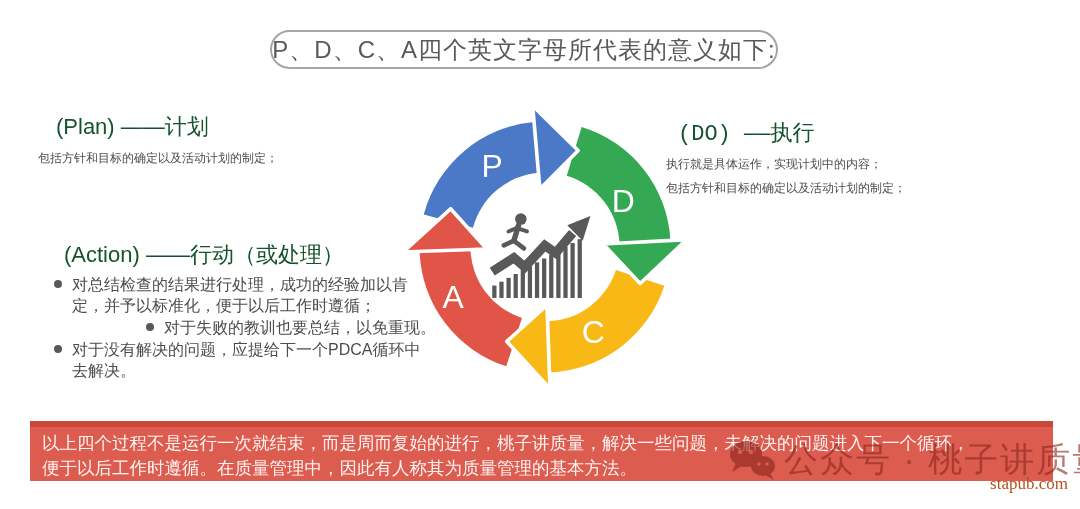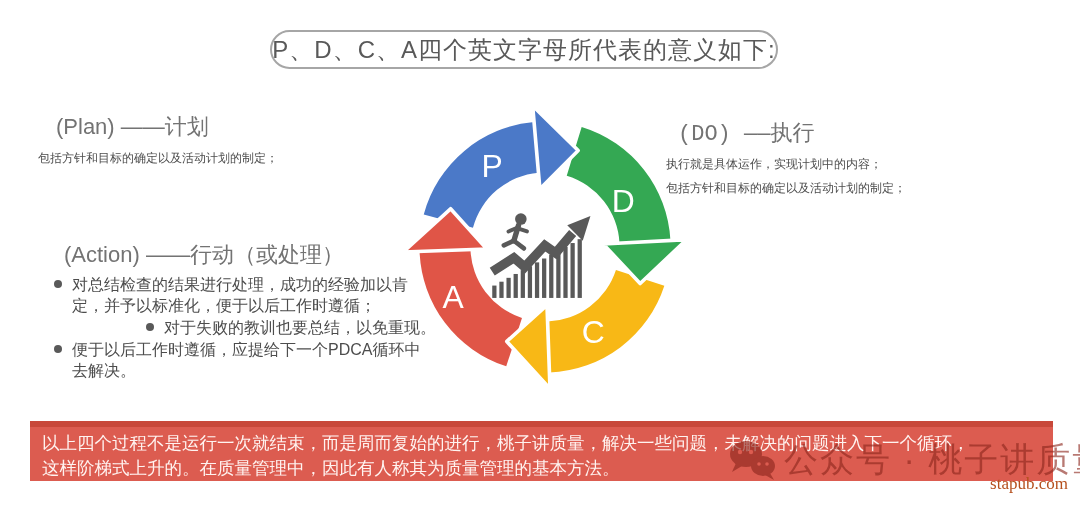--- a/index.html
+++ b/index.html
@@ -24,21 +24,21 @@
     color: #595959;
     font-size: 24px;
     letter-spacing: 1px;
   }
 
   
   .block { position: absolute; color: #4d4d4d; }
   .block h2 {
     font-size: 22px;
     font-weight: 500;
-    color: #737373;
+    color: #14532d;
     margin-bottom: 4px;
     white-space: nowrap;
   }
   .block .line { font-size: 12px; line-height: 24px; white-space: nowrap; }
 
   .plan-block   { left: 38px;  top: 112px; width: 430px; }
   .plan-block h2 { padding-left: 18px; }
   .do-block     { left: 666px; top: 118px; width: 410px; }
   .do-block h2  { padding-left: 12px; font-family: Liberation Mono, monospace; }
   .action-block { left: 52px;  top: 240px; width: 384px; }
@@ -137,21 +137,21 @@
       <li>
         <span class="dot"></span>
         <span>对总结检查的结果进行处理，成功的经验加以肯定，并予以标准化，便于以后工作时遵循；</span>
       </li>
       <li>
         <span class="dot"></span>
         <span>对于失败的教训也要总结，以免重现。</span>
       </li>
       <li>
         <span class="dot"></span>
-        <span>便于以后工作时遵循，应提给下一个PDCA循环中去解决。</span>
+        <span>对于没有解决的问题，应提给下一个PDCA循环中去解决。</span>
       </li>
     </ul>
   </div>
 
 
   <div class="diagram">
     <svg viewBox="-16 -16 332 332" xmlns="http://www.w3.org/2000/svg">
 
       <g>
         <path d="M 16.7 114.3 A 138 138 0 0 1 138.0 12.6 L 142.9 68.3 A 82 82 0 0 0 70.8 128.8 Z" fill="#4b79c8"></path>
@@ -199,21 +199,21 @@
           <path d="M 33 29 L 21 34" stroke-width="5"></path>
           <path d="M 28 46 L 41 56" stroke-width="6"></path>
           <path d="M 28 46 L 15 52" stroke-width="6"></path>
         </g>
       </g>
     </svg>
   </div>
 
   <div class="banner">
     <div class="line">以上四个过程不是运行一次就结束，而是周而复始的进行，桃子讲质量，解决一些问题，未解决的问题进入下一个循环，</div>
-    <div class="line">这样阶梯式上升的。在质量管理中，因此有人称其为质量管理的基本方法。</div>
+    <div class="line">便于以后工作时遵循。在质量管理中，因此有人称其为质量管理的基本方法。</div>
   </div>
 
   <div class="watermark">
     <svg width="48" height="42" viewBox="0 0 48 42">
       <g fill="#8d261d">
         <ellipse cx="18" cy="15" rx="16" ry="13"></ellipse>
         <path d="M 8 24 L 4 33 L 14 27 Z"></path>
         <ellipse cx="35" cy="27" rx="12" ry="10"></ellipse>
         <path d="M 42 34 L 46 41 L 37 36 Z"></path>
       </g>

